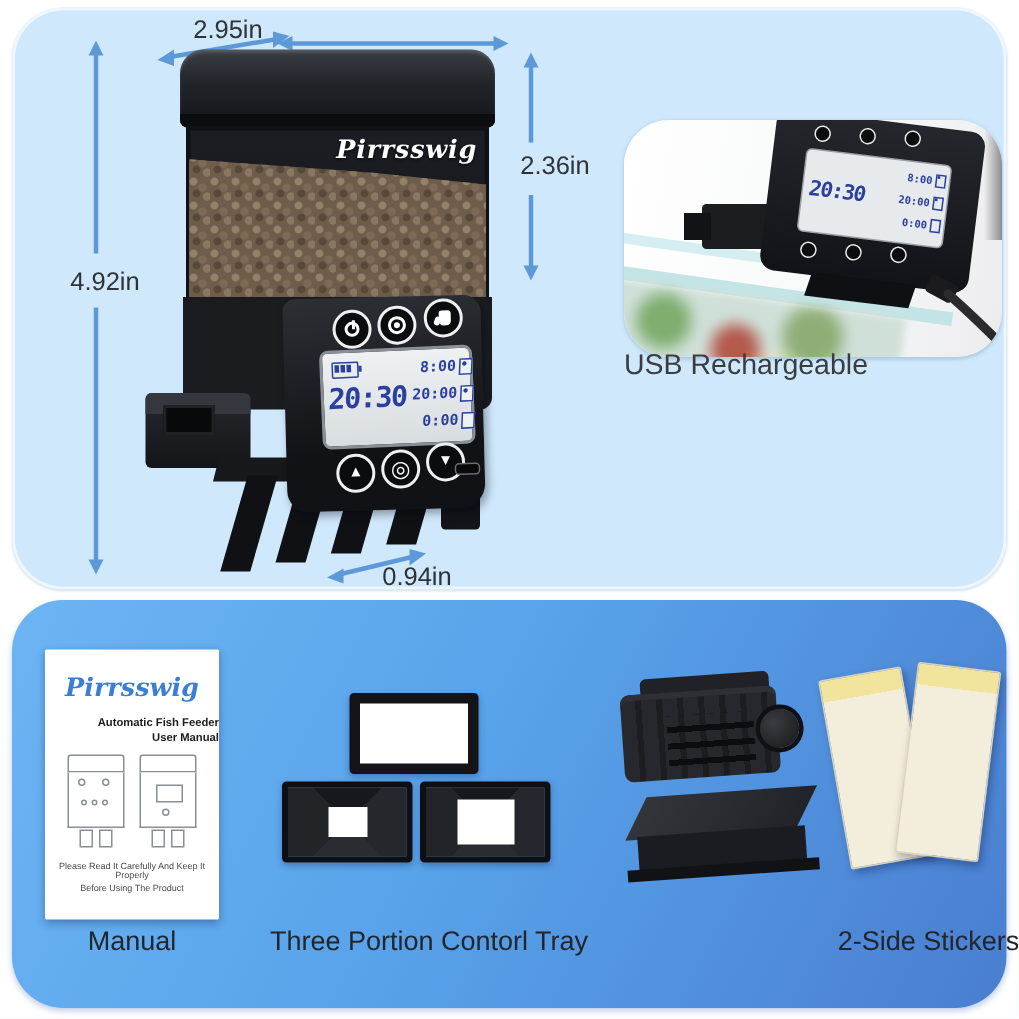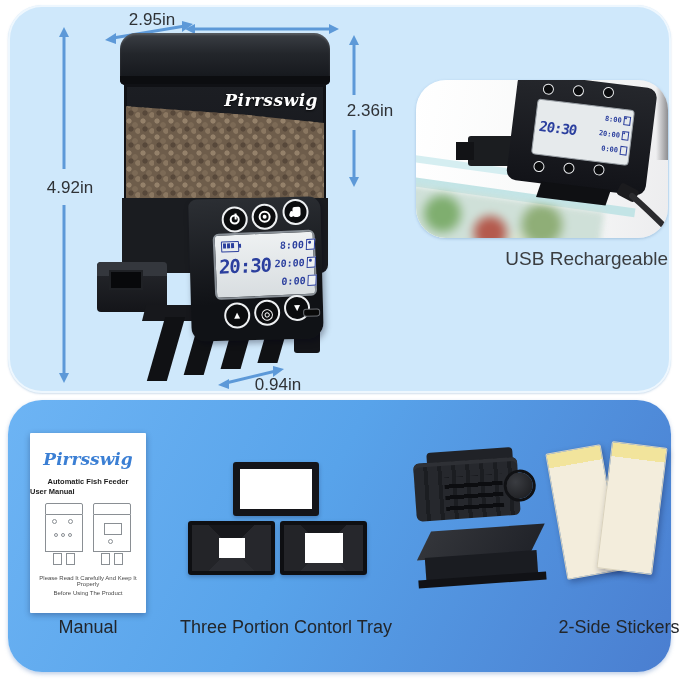--- a/index.html
+++ b/index.html
@@ -96,29 +96,29 @@
             border-radius:4px;color:#2b3f9e;}
   .mini-time{position:absolute;left:4px;top:18px;font-family:"DejaVu Sans Mono",monospace;font-weight:bold;
             font-size:14px;letter-spacing:-1px;transform:skewX(-5deg);}
   .mini-sched{position:absolute;left:54px;top:3px;width:40px;}
   .mrow{display:flex;align-items:center;justify-content:flex-end;gap:2px;height:15px;
         font-family:"DejaVu Sans Mono",monospace;font-weight:bold;font-size:7px;}
   .mind{position:relative;width:5px;height:7px;border:1px solid #2b3f9e;background:#e6eaec;}
   .mdot2{position:absolute;left:0px;top:0px;width:2px;height:2px;background:#2b3f9e;border-radius:50%;}
   .mini-bracket{position:absolute;left:34px;top:106px;width:70px;height:16px;background:#0f1013;transform:skewX(-12deg);}
   .cable{position:absolute;left:150px;top:88px;}
-  .usb-caption{position:absolute;left:408px;top:243px;width:252px;text-align:right;font-size:19px;color:#3a3d40;}
+  .usb-caption{position:absolute;left:408px;top:228px;width:252px;text-align:left;font-size:19px;color:#3a3d40;}
   
   .caption{position:absolute;top:217px;text-align:center;font-size:18px;color:#22262b;}
   .sheet{position:absolute;left:22px;top:33px;width:116px;height:180px;background:#ffffff;border-radius:1px;
          box-shadow:0 2px 6px rgba(0,0,40,.3);}
   .m-brand{position:absolute;left:0;right:0;top:16px;text-align:center;color:#3b7fd4;
            font-family:"DejaVu Serif",serif;font-style:italic;font-weight:bold;font-size:17px;}
-  .m-t1{position:absolute;left:0;right:0;top:44px;text-align:center;font-size:7.5px;font-weight:bold;color:#1c1c1c;}
-  .m-t2{position:absolute;left:0;right:0;top:54px;text-align:left;font-size:7.5px;font-weight:bold;color:#1c1c1c;}
+  .m-t1{position:absolute;left:0;right:0;top:44px;text-align:right;font-size:7.5px;font-weight:bold;color:#1c1c1c;}
+  .m-t2{position:absolute;left:0;right:0;top:54px;text-align:right;font-size:7.5px;font-weight:bold;color:#1c1c1c;}
   .draws{position:absolute;left:0;right:0;top:70px;display:flex;justify-content:center;gap:10px;}
   .draw{width:38px;height:62px;position:relative;}
   .d-lid{height:10px;border:1px solid #8a8f94;border-radius:2px 2px 0 0;background:#fff;}
   .d-body{height:36px;border:1px solid #8a8f94;border-top:none;position:relative;background:#fff;}
   .d-dot{position:absolute;width:3px;height:3px;border:1px solid #8a8f94;border-radius:50%;}
   .d-panel{position:absolute;left:10px;top:8px;width:16px;height:10px;border:1px solid #8a8f94;}
   .d-feet{display:flex;gap:4px;padding-left:8px;margin-top:1px;}
   .d-feet i{width:7px;height:10px;border:1px solid #8a8f94;display:block;}
   .m-n1{position:absolute;left:0;right:0;bottom:26px;text-align:center;font-size:6px;color:#4a4a4a;}
   .m-n2{position:absolute;left:0;right:0;bottom:17px;text-align:center;font-size:6px;color:#4a4a4a;}

